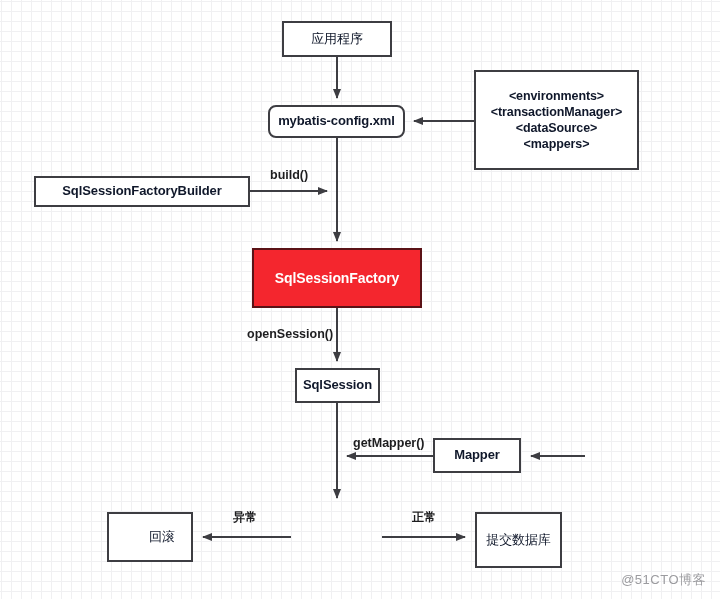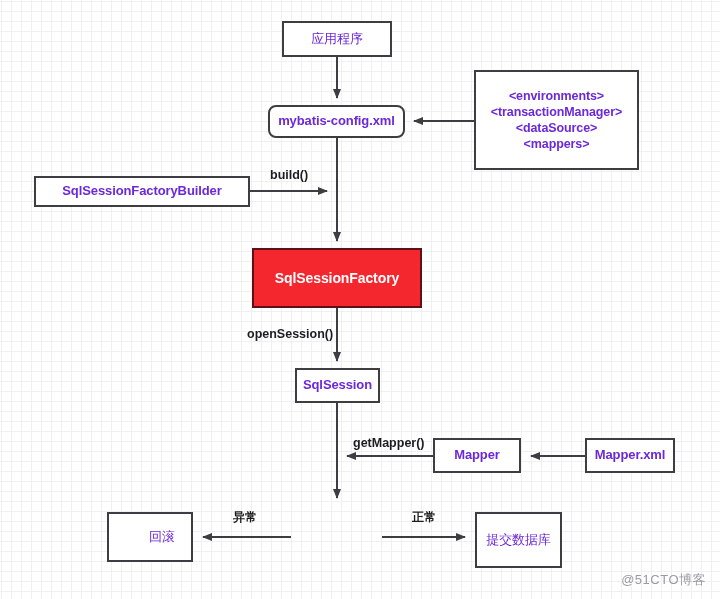--- a/index.html
+++ b/index.html
@@ -22,21 +22,21 @@
     background-position:1px 1px,1px 1px,1px 1px,1px 1px;
   }
   #edges{position:absolute;left:0;top:0;width:720px;height:599px;}
   .node{
     position:absolute;
     box-sizing:border-box;
     display:flex;align-items:center;justify-content:center;
     text-align:center;
     background:#ffffff;
     border:2px solid #3d3d42;
-    color:#6d28d9;
+    color:#0f172a;
     font-weight:bold;
     font-size:13px;
     line-height:1.15;
     letter-spacing:-0.1px;
     z-index:2;
   }
   .node.plain{font-weight:normal;}
   .node.accent{
     background:#f4262e;
     border-color:#5a1216;
@@ -140,23 +140,20 @@
   </div>
 
   <div class="node" style="left:295px;top:368px;width:85px;height:35px;">
     <span>SqlSession</span>
   </div>
 
   <div class="node" style="left:433px;top:438px;width:88px;height:35px;">
     <span>Mapper</span>
   </div>
 
-  <div class="node" style="left:585px;top:438px;width:90px;height:35px;">
-    <span>Mapper.xml</span>
-  </div>
 
 
   <div class="node plain" style="left:107px;top:512px;width:86px;height:50px;padding-left:24px;">
     <span>回滚</span>
   </div>
 
   <div class="node plain" style="left:475px;top:512px;width:87px;height:56px;">
     <span>提交数据库</span>
   </div>
 

